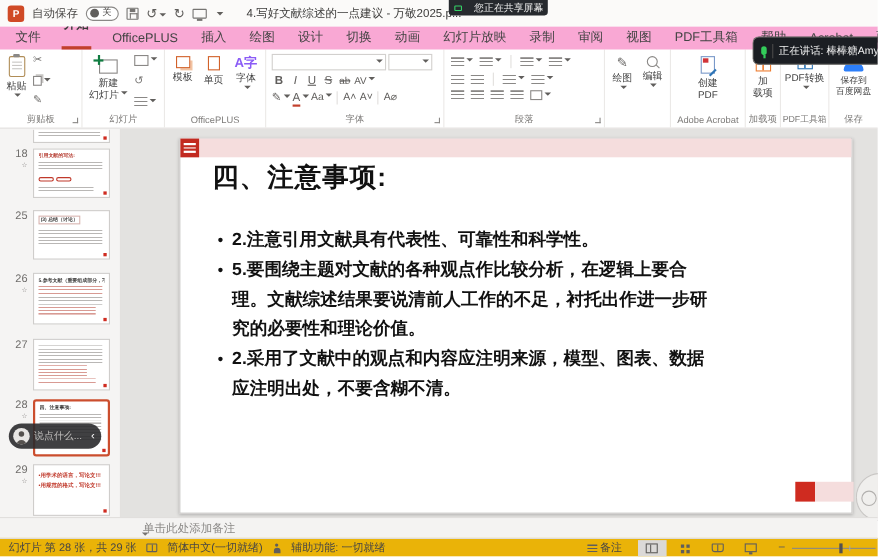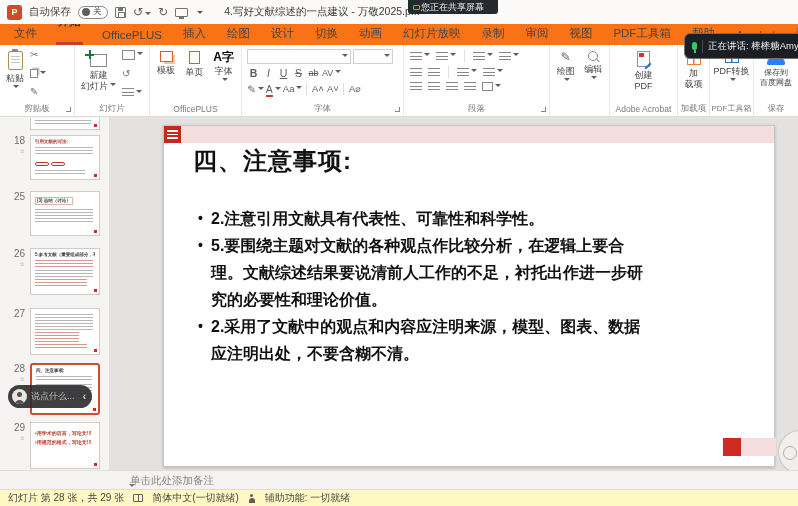--- a/index.html
+++ b/index.html
@@ -16,31 +16,31 @@
   .autosave-state { font-size:8.5px; color:#484644; }
   .ico-floppy { width:11px; height:11px; border:1.2px solid #767472; border-radius:1px; position:relative; }
   .ico-floppy::before { content:""; position:absolute; top:0; left:2px; width:5px; height:3px; background:#767472; }
   .ico-floppy::after { content:""; position:absolute; bottom:0; left:2px; width:5px; height:4px; border:1px solid #767472; border-bottom:none; }
   .glyph-btn { font-size:12px; color:#605e5c; line-height:1; }
   .car { width:0; height:0; border:3px solid transparent; border-top-color:#605e5c; display:inline-block; margin-left:2px; position:relative; top:2px; }
   .ico-monitor { width:13px; height:9px; border:1.2px solid #767472; border-radius:1px; position:relative; }
   .ico-monitor::after { content:""; position:absolute; left:3px; bottom:-3px; width:5px; height:2px; background:#767472; }
   .doc-title { font-size:10.5px; color:#3b3a39; margin-left:14px; white-space:nowrap; }
   .saved-status { position:absolute; left:380px; top:7px; font-size:10px; color:#8a8886; white-space:nowrap; z-index:1; }
-  .share-banner { position:absolute; left:408px; top:0; width:90px; height:14px; background:#26292e; border-radius:0 0 3px 3px; color:#ececec; font-size:9px; display:flex; align-items:center; gap:1px; padding:0 5px; z-index:40; white-space:nowrap; }
+  .share-banner { position:absolute; left:408px; top:0; width:90px; height:14px; background:#26292e; border-radius:0 0 3px 3px; color:#ececec; font-size:9px; display:flex; align-items:center; gap:11px; padding:0 5px; z-index:40; white-space:nowrap; }
   .ico-share-screen { width:7px; height:5px; border:1px solid #35d066; border-radius:1px; flex:0 0 auto; }
   .search-pill { position:absolute; left:485px; top:3px; width:226px; height:17px; border:1px solid #dcdad8; border-radius:3px; background:#f8f7f6; display:flex; align-items:center; gap:5px; padding:0 8px; z-index:5; }
   .ico-mag { width:7px; height:7px; border:1.2px solid #8a8886; border-radius:50%; position:relative; flex:0 0 auto; }
   .ico-mag::after { content:""; position:absolute; width:4px; height:1.2px; background:#8a8886; transform:rotate(45deg); right:-3px; bottom:-1px; }
   .search-txt { font-size:10px; color:#8a8886; }
   .avatar { position:absolute; left:745px; top:4px; width:16px; height:16px; border-radius:50%; background:#4c9a68; color:#fff; font-size:8px; font-weight:bold; display:flex; align-items:center; justify-content:center; z-index:5; }
   .min-btn { position:absolute; left:775px; top:12px; width:10px; height:2px; background:#605e5c; z-index:5; }
 
   
-  .tabsrow { position:absolute; top:24px; left:0; right:0; height:21px; background:#f97316; display:flex; align-items:flex-end; padding:0 12px; gap:17px; z-index:9; }
+  .tabsrow { position:absolute; top:24px; left:0; right:0; height:21px; background:#f9a8d4; display:flex; align-items:flex-end; padding:0 12px; gap:17px; z-index:9; }
   .tab { font-size:11.5px; color:#444; padding:0 2px 4px; white-space:nowrap; cursor:default; }
   .tab.active { font-weight:bold; color:#3b3a39; border-bottom:3px solid #c2402d; padding-bottom:13px; }
 
   
   .ribbon { position:absolute; top:45px; left:0; right:0; height:72px; background:#fff; border-bottom:1px solid #dedcda; display:flex; z-index:8; }
   .rgroup { position:relative; border-right:1px solid #ebe9e7; display:flex; flex-direction:column; height:100%; }
   .gbody { flex:1; display:flex; padding:3px 2px 0; }
   .glabel { height:15px; font-size:8.5px; color:#7d7b79; display:flex; align-items:center; justify-content:center; white-space:nowrap; }
   .launcher { position:absolute; right:3px; bottom:4px; width:5px; height:5px; border-right:1px solid #8a8886; border-bottom:1px solid #8a8886; }
   .bigbtn { display:flex; flex-direction:column; align-items:center; gap:3px; padding:3px 4px 0; }
@@ -118,21 +118,21 @@
   .chat-avatar { width:15px; height:15px; border-radius:50%; background:#e8e6e4; position:relative; flex:0 0 auto; overflow:hidden; }
   .chat-avatar::before { content:""; position:absolute; top:3px; left:5px; width:5px; height:5px; border-radius:50%; background:#55514e; }
   .chat-avatar::after { content:""; position:absolute; bottom:-2px; left:3px; width:9px; height:6px; border-radius:5px 5px 0 0; background:#55514e; }
   .chat-txt { font-size:9px; color:#c2c0be; white-space:nowrap; flex:1; overflow:hidden; }
   .chat-collapse { font-size:10px; color:#fff; line-height:1; }
 
   
   .notesbar { position:absolute; top:470px; left:0; right:0; height:19px; background:#f4f3f2; border-top:1px solid #e1dfdd; }
   .notes-txt { position:absolute; left:130px; top:3px; font-size:10.5px; color:#8a8886; }
   .notes-chevron { position:absolute; left:129px; top:13px; width:0; height:0; border:3.5px solid transparent; border-top-color:#767472; }
-  .statusbar { position:absolute; top:489px; left:0; right:0; height:17px; background:#fef9c3; border-top:1px solid #dedcda; font-size:10px; color:#484644; }
+  .statusbar { position:absolute; top:489px; left:0; right:0; height:17px; background:#eab308; border-top:1px solid #dedcda; font-size:10px; color:#484644; }
   .sb-left { position:absolute; left:8px; top:0; height:100%; display:flex; align-items:center; gap:9px; white-space:nowrap; }
   .ico-book { width:10px; height:8px; border:1px solid #605e5c; border-radius:1px; background:linear-gradient(#605e5c 0 0) center/1px 100% no-repeat; }
   .ico-person { width:8px; height:9px; position:relative; }
   .ico-person::before { content:""; position:absolute; top:0; left:2.5px; width:3px; height:3px; border-radius:50%; background:#605e5c; }
   .ico-person::after { content:""; position:absolute; bottom:0; left:1px; width:6px; height:5px; border-radius:3px 3px 0 0; background:#605e5c; }
   .sb-right { position:absolute; right:0; top:0; height:100%; display:flex; align-items:center; }
   .notes-toggle { display:flex; align-items:center; gap:3px; margin-right:14px; }
   .ico-notesbtn { width:9px; height:7px; background:repeating-linear-gradient(to bottom,#605e5c 0 1px,transparent 1px 3px); }
   .vb { width:26px; height:15px; display:flex; align-items:center; justify-content:center; margin-right:4px; }
   .vb.active { background:#dbd9d7; }
@@ -247,21 +247,21 @@
       <div class="gbody" style="justify-content:space-around; width:100%;">
         <div class="bigbtn">
           <span class="ico-tpl"></span>
           <span class="cap">模板</span>
         </div>
         <div class="bigbtn">
           <span class="ico-page"></span>
           <span class="cap">单页</span>
         </div>
         <div class="bigbtn">
-          <span class="txt-ico" style="color:#000000; font-size:12px;">A字</span>
+          <span class="txt-ico" style="color:#8b5cf6; font-size:12px;">A字</span>
           <span class="cap"><span>字体</span><br><i class="car" style="top:-1px;"></i></span>
         </div>
       </div>
       <div class="glabel">OfficePLUS</div>
     </div>
 
     <div class="rgroup" style="width:162px;">
       <div class="gbody" style="flex-direction:column; gap:2px; padding:4px 5px 0;">
         <div class="fontrow">
           <span class="fsel" style="width:104px;">
@@ -528,15 +528,38 @@
   </div>
 
   <div class="statusbar">
     <div class="sb-left">
       <span>幻灯片 第 28 张，共 29 张</span>
       <span class="ico-book"></span>
       <span>简体中文(一切就绪)</span>
       <span class="ico-person"></span>
       <span>辅助功能: 一切就绪</span>
     </div>
+    <div class="sb-right">
+      <span class="notes-toggle">
+        <span class="ico-notesbtn"></span>
+        <span>备注</span>
+      </span>
+      <span class="vb active">
+          <span class="ico-normal"></span>
+        </span>
+      <span class="vb">
+          <span class="ico-sorter"></span>
+        </span>
+      <span class="vb">
+          <span class="ico-reading"></span>
+        </span>
+      <span class="vb">
+          <span class="ico-show"></span>
+        </span>
+      <span class="zoom-out">−</span>
+      <span class="zoom-track">
+        <span class="zoom-notch"></span>
+        <span class="zoom-handle"></span>
+      </span>
+    </div>
   </div>
 
 </div>
 
 </body></html>

